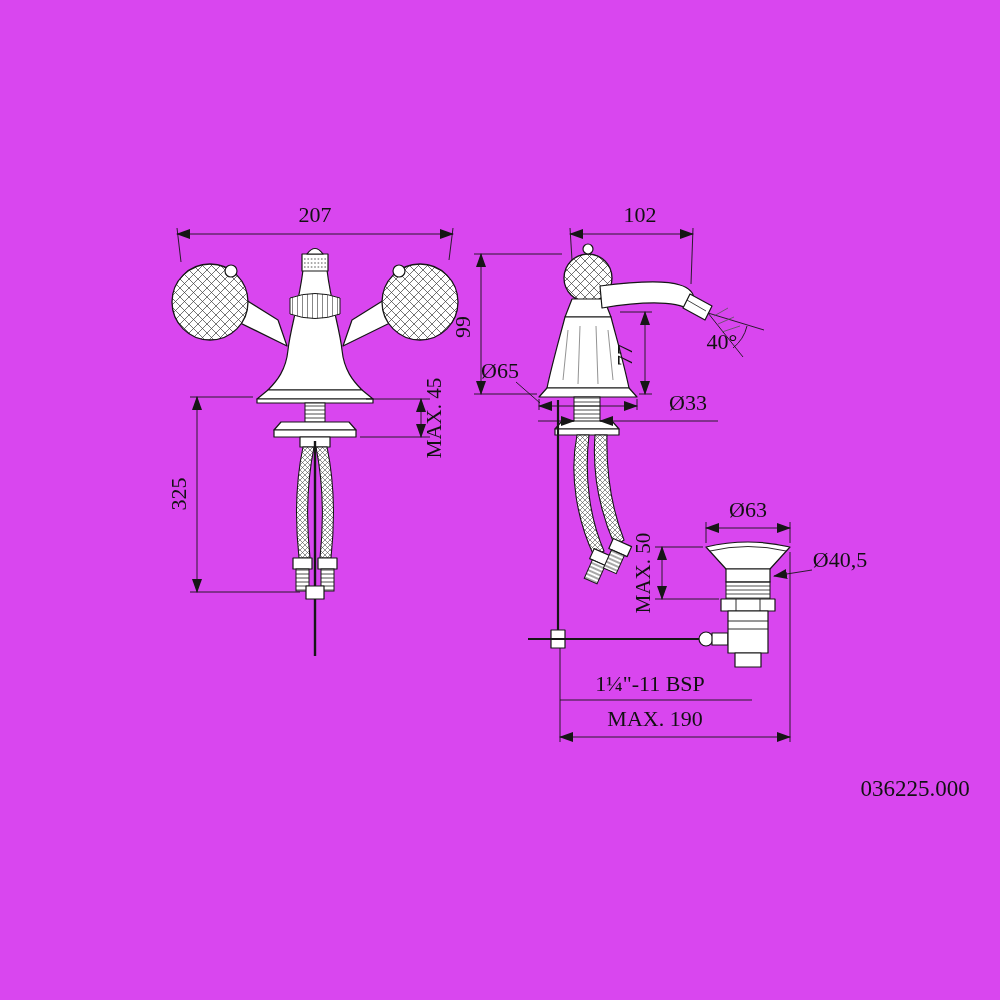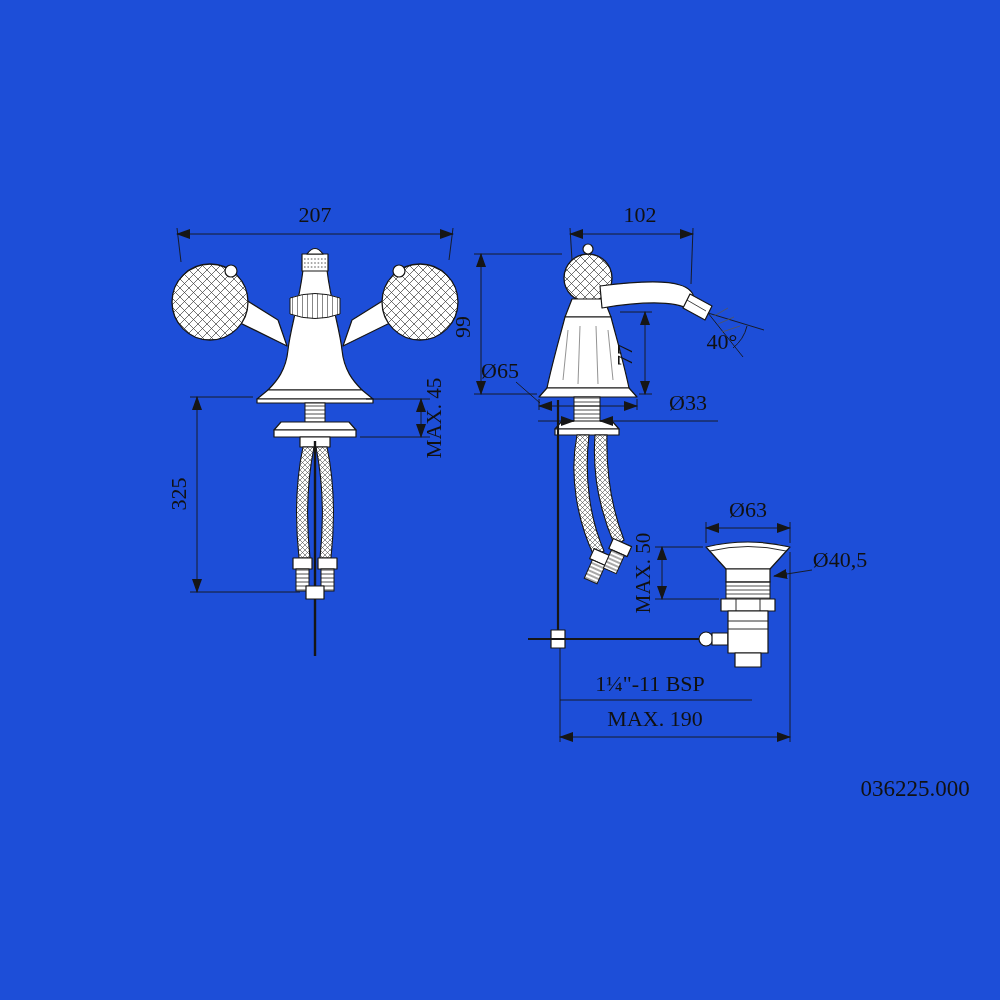--- a/index.html
+++ b/index.html
@@ -1,18 +1,18 @@
 <!DOCTYPE html>
 <html><head>
 <meta charset="utf-8">
 <style>
   html, body { margin: 0; padding: 0; background: #ffffff; }
   #canvas {
     width: 1000px; height: 1000px; position: relative;
-    background: #1d4ed8; overflow: hidden;
+    background: #d946ef; overflow: hidden;
     font-family: "Liberation Serif", serif;
   }
   svg { display: block; }
   .dim { font-family: "Liberation Serif", serif; font-size: 22px; fill: #111; }
   .dimsm { font-family: "Liberation Serif", serif; font-size: 21px; fill: #111; }
   .pn  { font-family: "Liberation Serif", serif; font-size: 23px; fill: #111; }
   .fw  { fill: #ffffff; stroke: #161616; stroke-width: 1.2; stroke-linejoin: round; }
   .dl  { stroke: #161616; stroke-width: 0.9; fill: none; }
 </style>
 </head>

